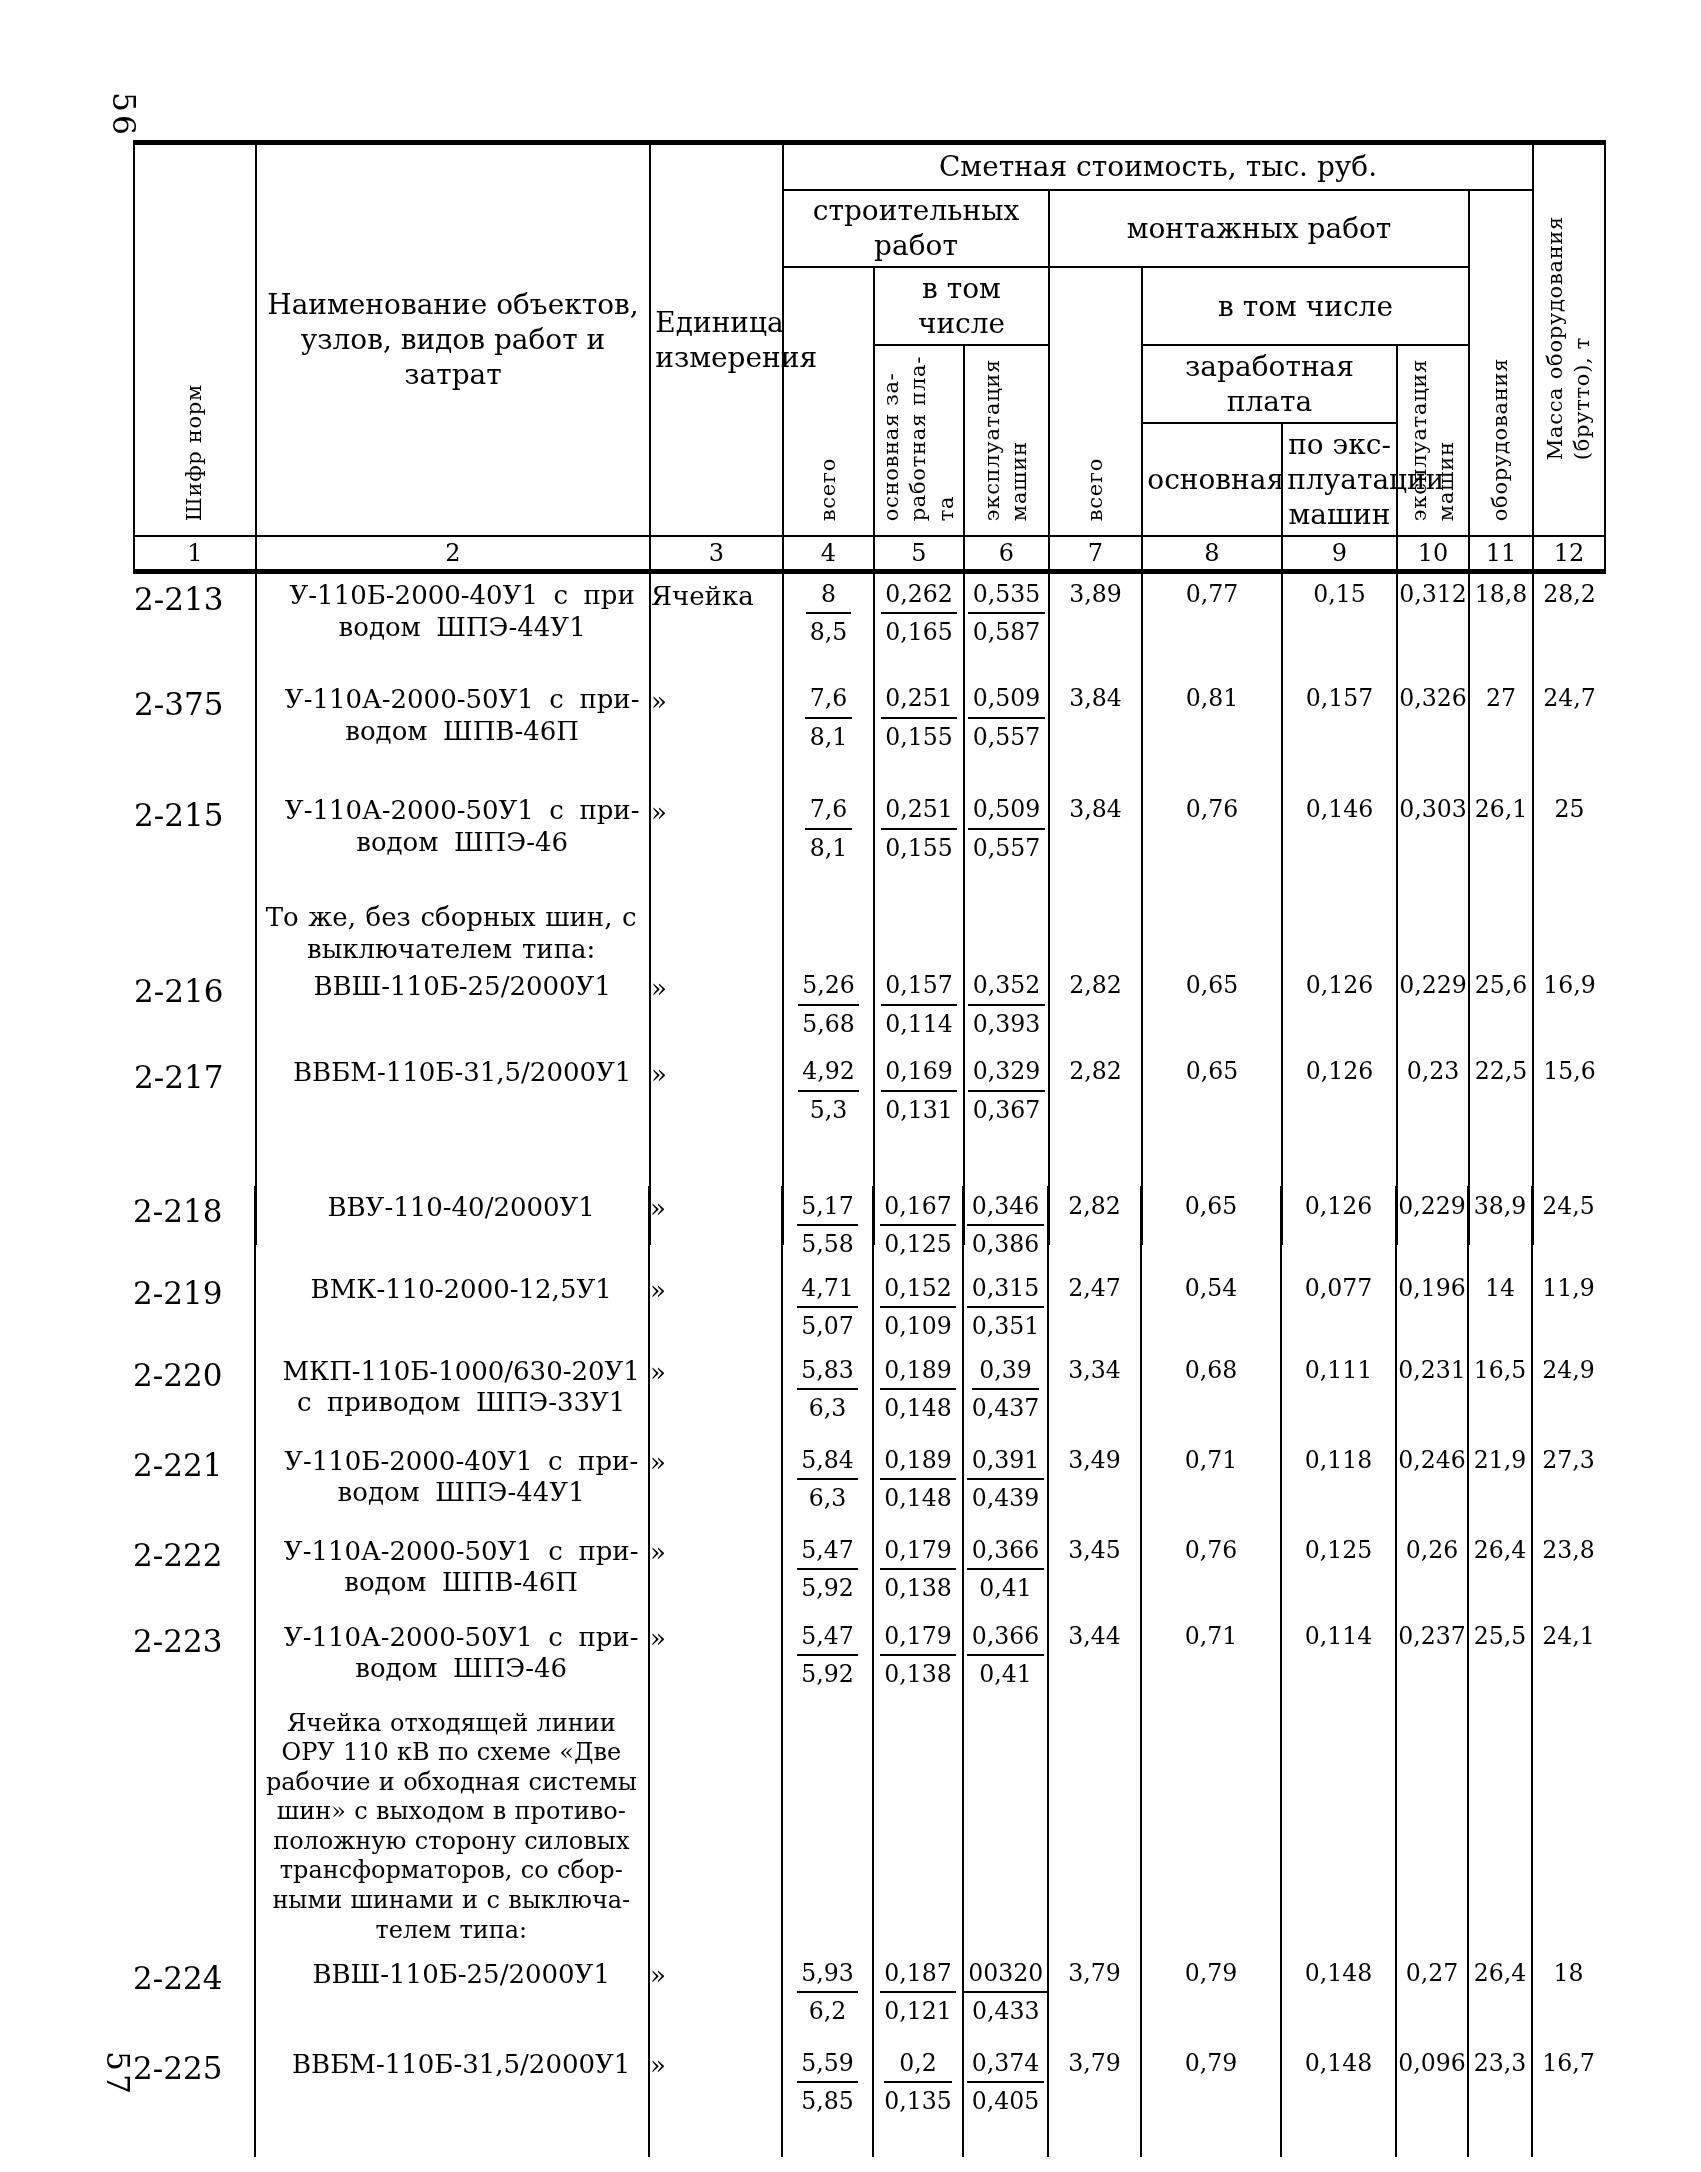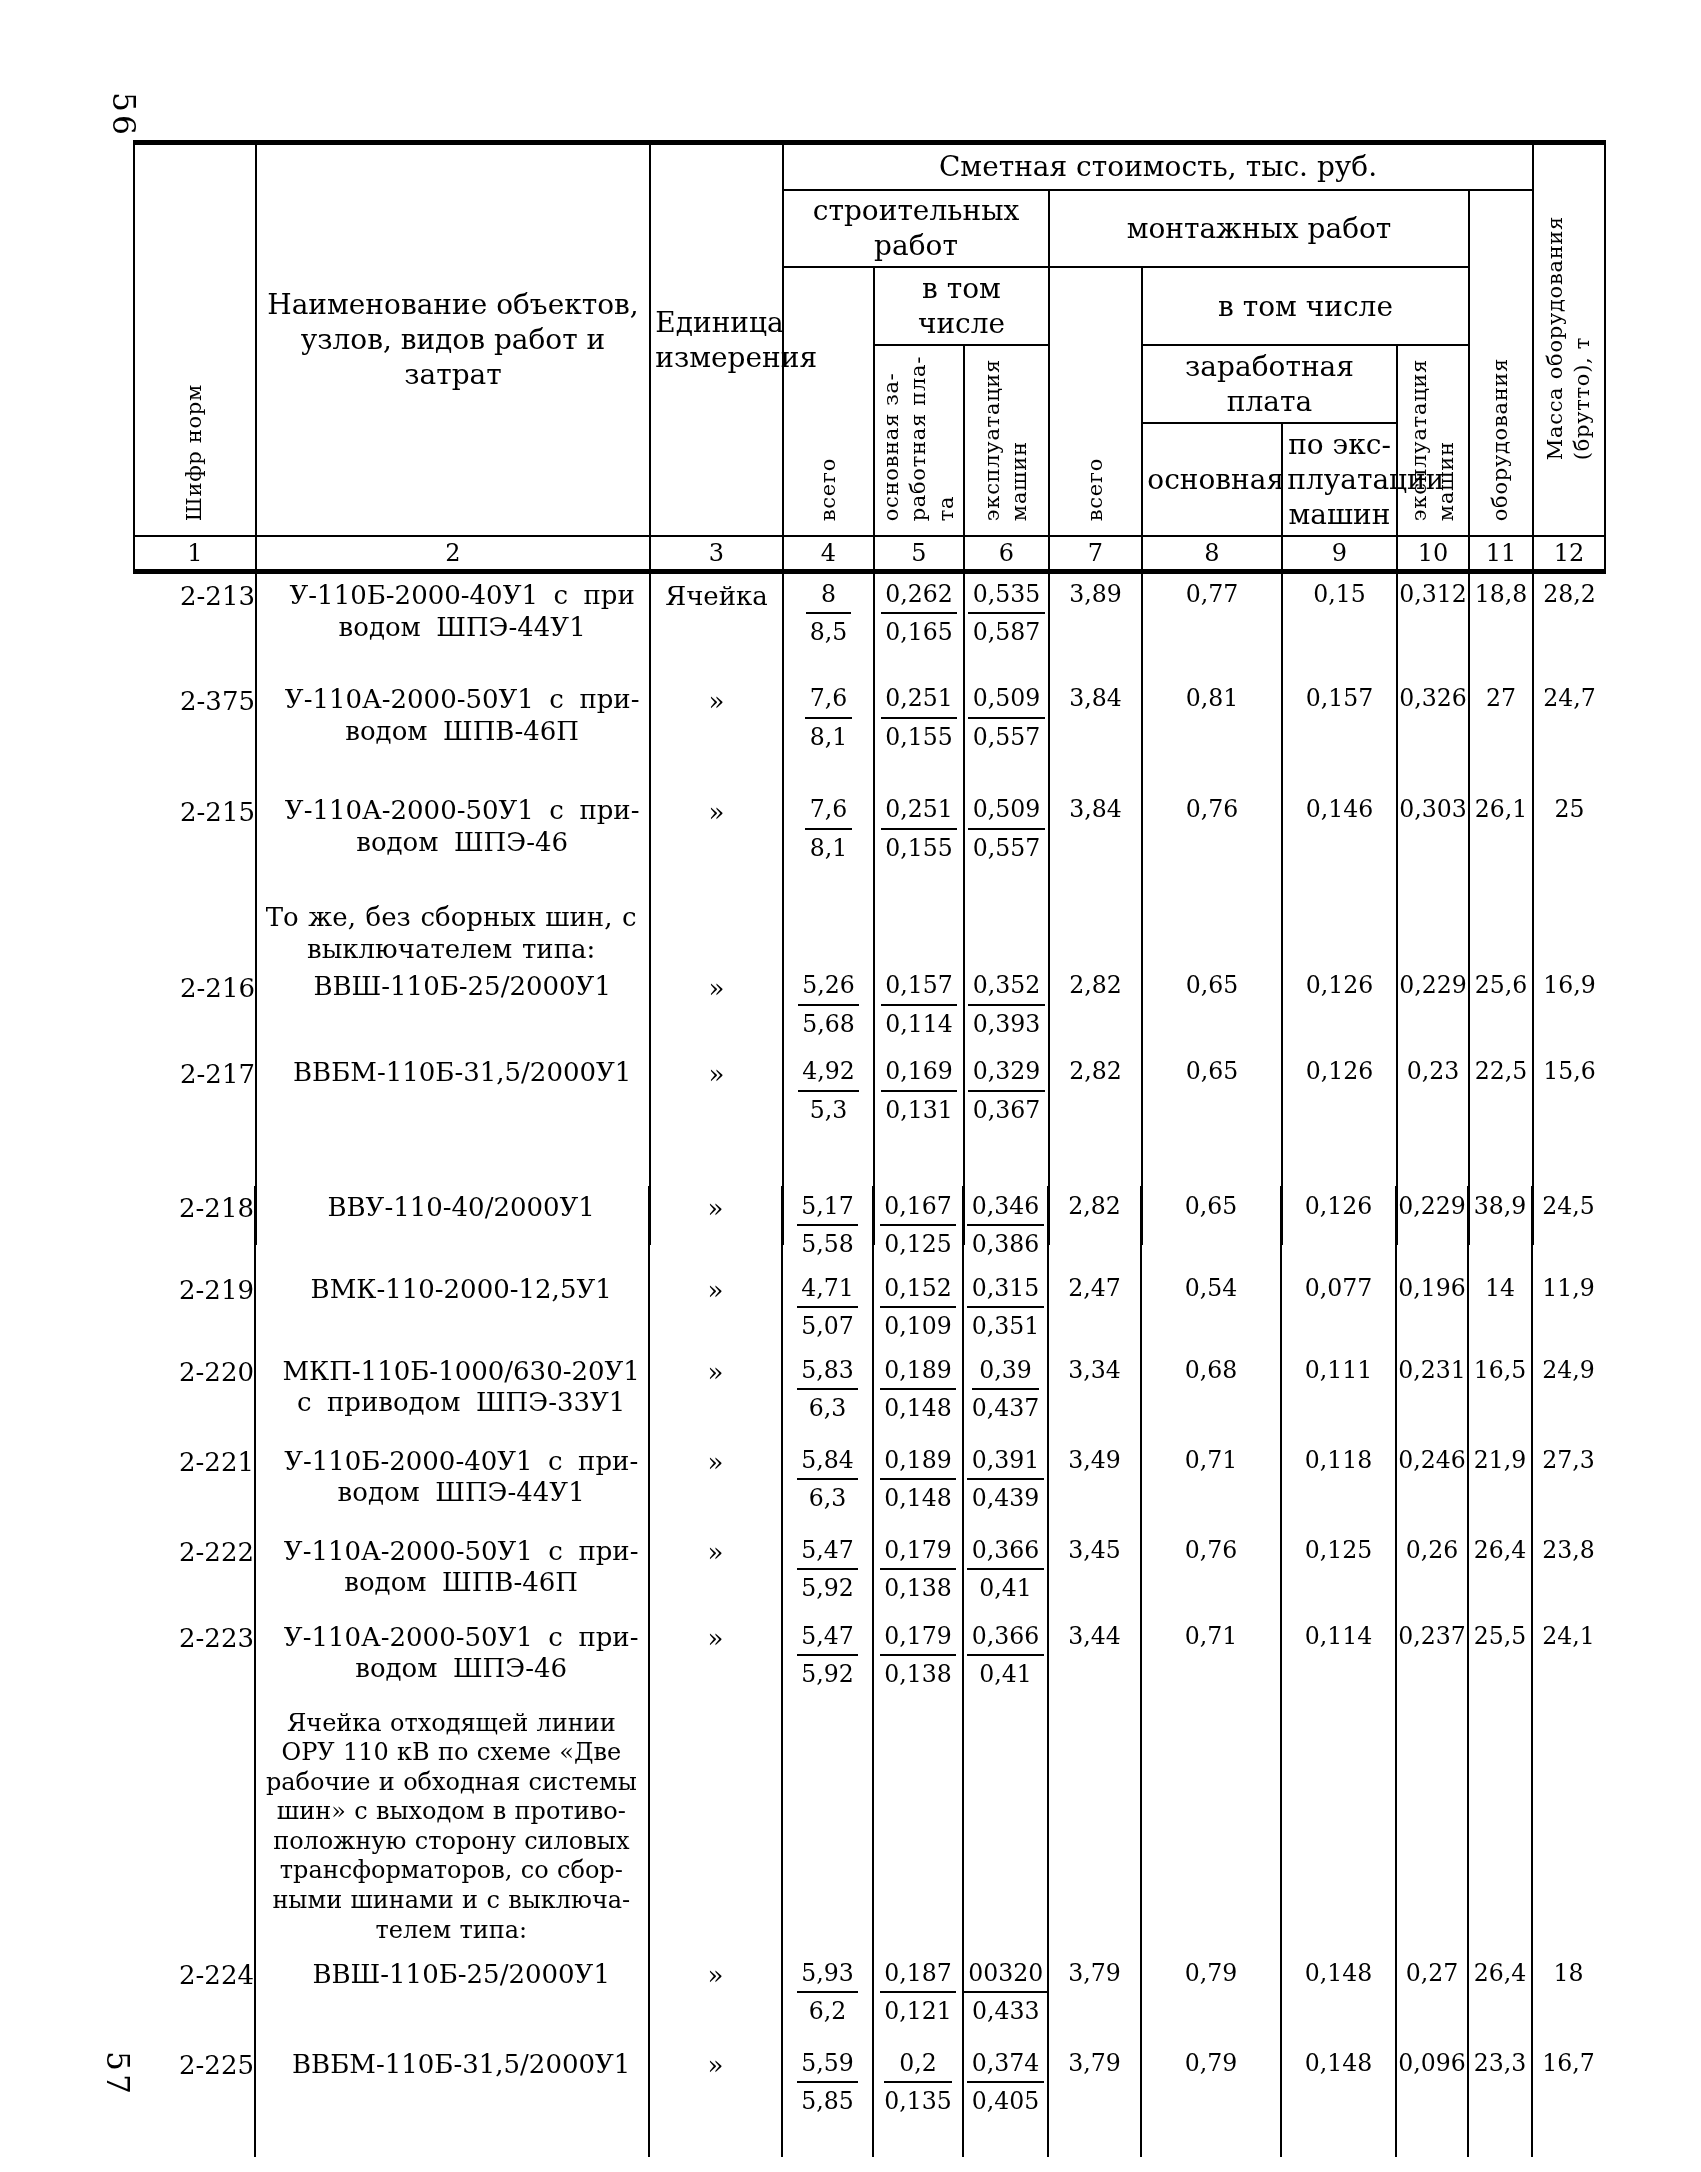--- a/index.html
+++ b/index.html
@@ -22,26 +22,26 @@
   .hc{text-align:center;vertical-align:middle;font-size:28px;line-height:1.25;white-space:pre-line;padding:2.9px 4.3px;}
   .rotc{vertical-align:bottom;text-align:center;padding-bottom:10px;}
   .rotm{vertical-align:middle;padding-bottom:0;}
   .vtext{display:inline-block;writing-mode:vertical-rl;transform:rotate(180deg);
          white-space:pre-line;font-size:21px;line-height:1.3;letter-spacing:0.7px;text-align:left;}
   .num-row td{border-top:2.1px solid #000;border-bottom:5px solid #000;text-align:center;
               font-size:24px;vertical-align:middle;}
   .h65{height:47px}.h140{height:100px}.h50{height:36px}
   .rh95{height:68px}.rh115{height:82px}.rh120{height:86px}.rh125{height:90px}
   .rh150{height:107px}.rh155{height:111px}.rh345{height:247px}.rh45{height:32px}
-  .code{font-size:26px;text-align:right;padding-top:7.2px;}
+  .code{font-size:31px;text-align:left;padding-top:7.2px;}
   .name{font-size:26px;line-height:1.22;padding:5.7px 5.7px 0 24px;white-space:pre-line;
         word-spacing:7.2px;text-align:center;}
   .intro-txt{padding-left:2px;word-spacing:1.4px;}
   .para{font-size:24px;line-height:1.23;padding-left:4.3px;padding-top:2.9px;word-spacing:0.7px;}
-  .unit{font-size:26px;text-align:center;padding-top:7.2px;}
+  .unit{font-size:26px;padding-top:7.2px;}
   .val{text-align:center;padding-top:5.7px;font-size:23.6px;}
   .frac{display:inline-block;text-align:center;}
   .fnum{display:block;border-bottom:2.1px solid #000;padding:0 4.3px 4.3px;min-width:36px;}
   .fden{display:block;padding-top:4px;}
 </style>
 </head>
 <body>
 
 <div class="page">
 

